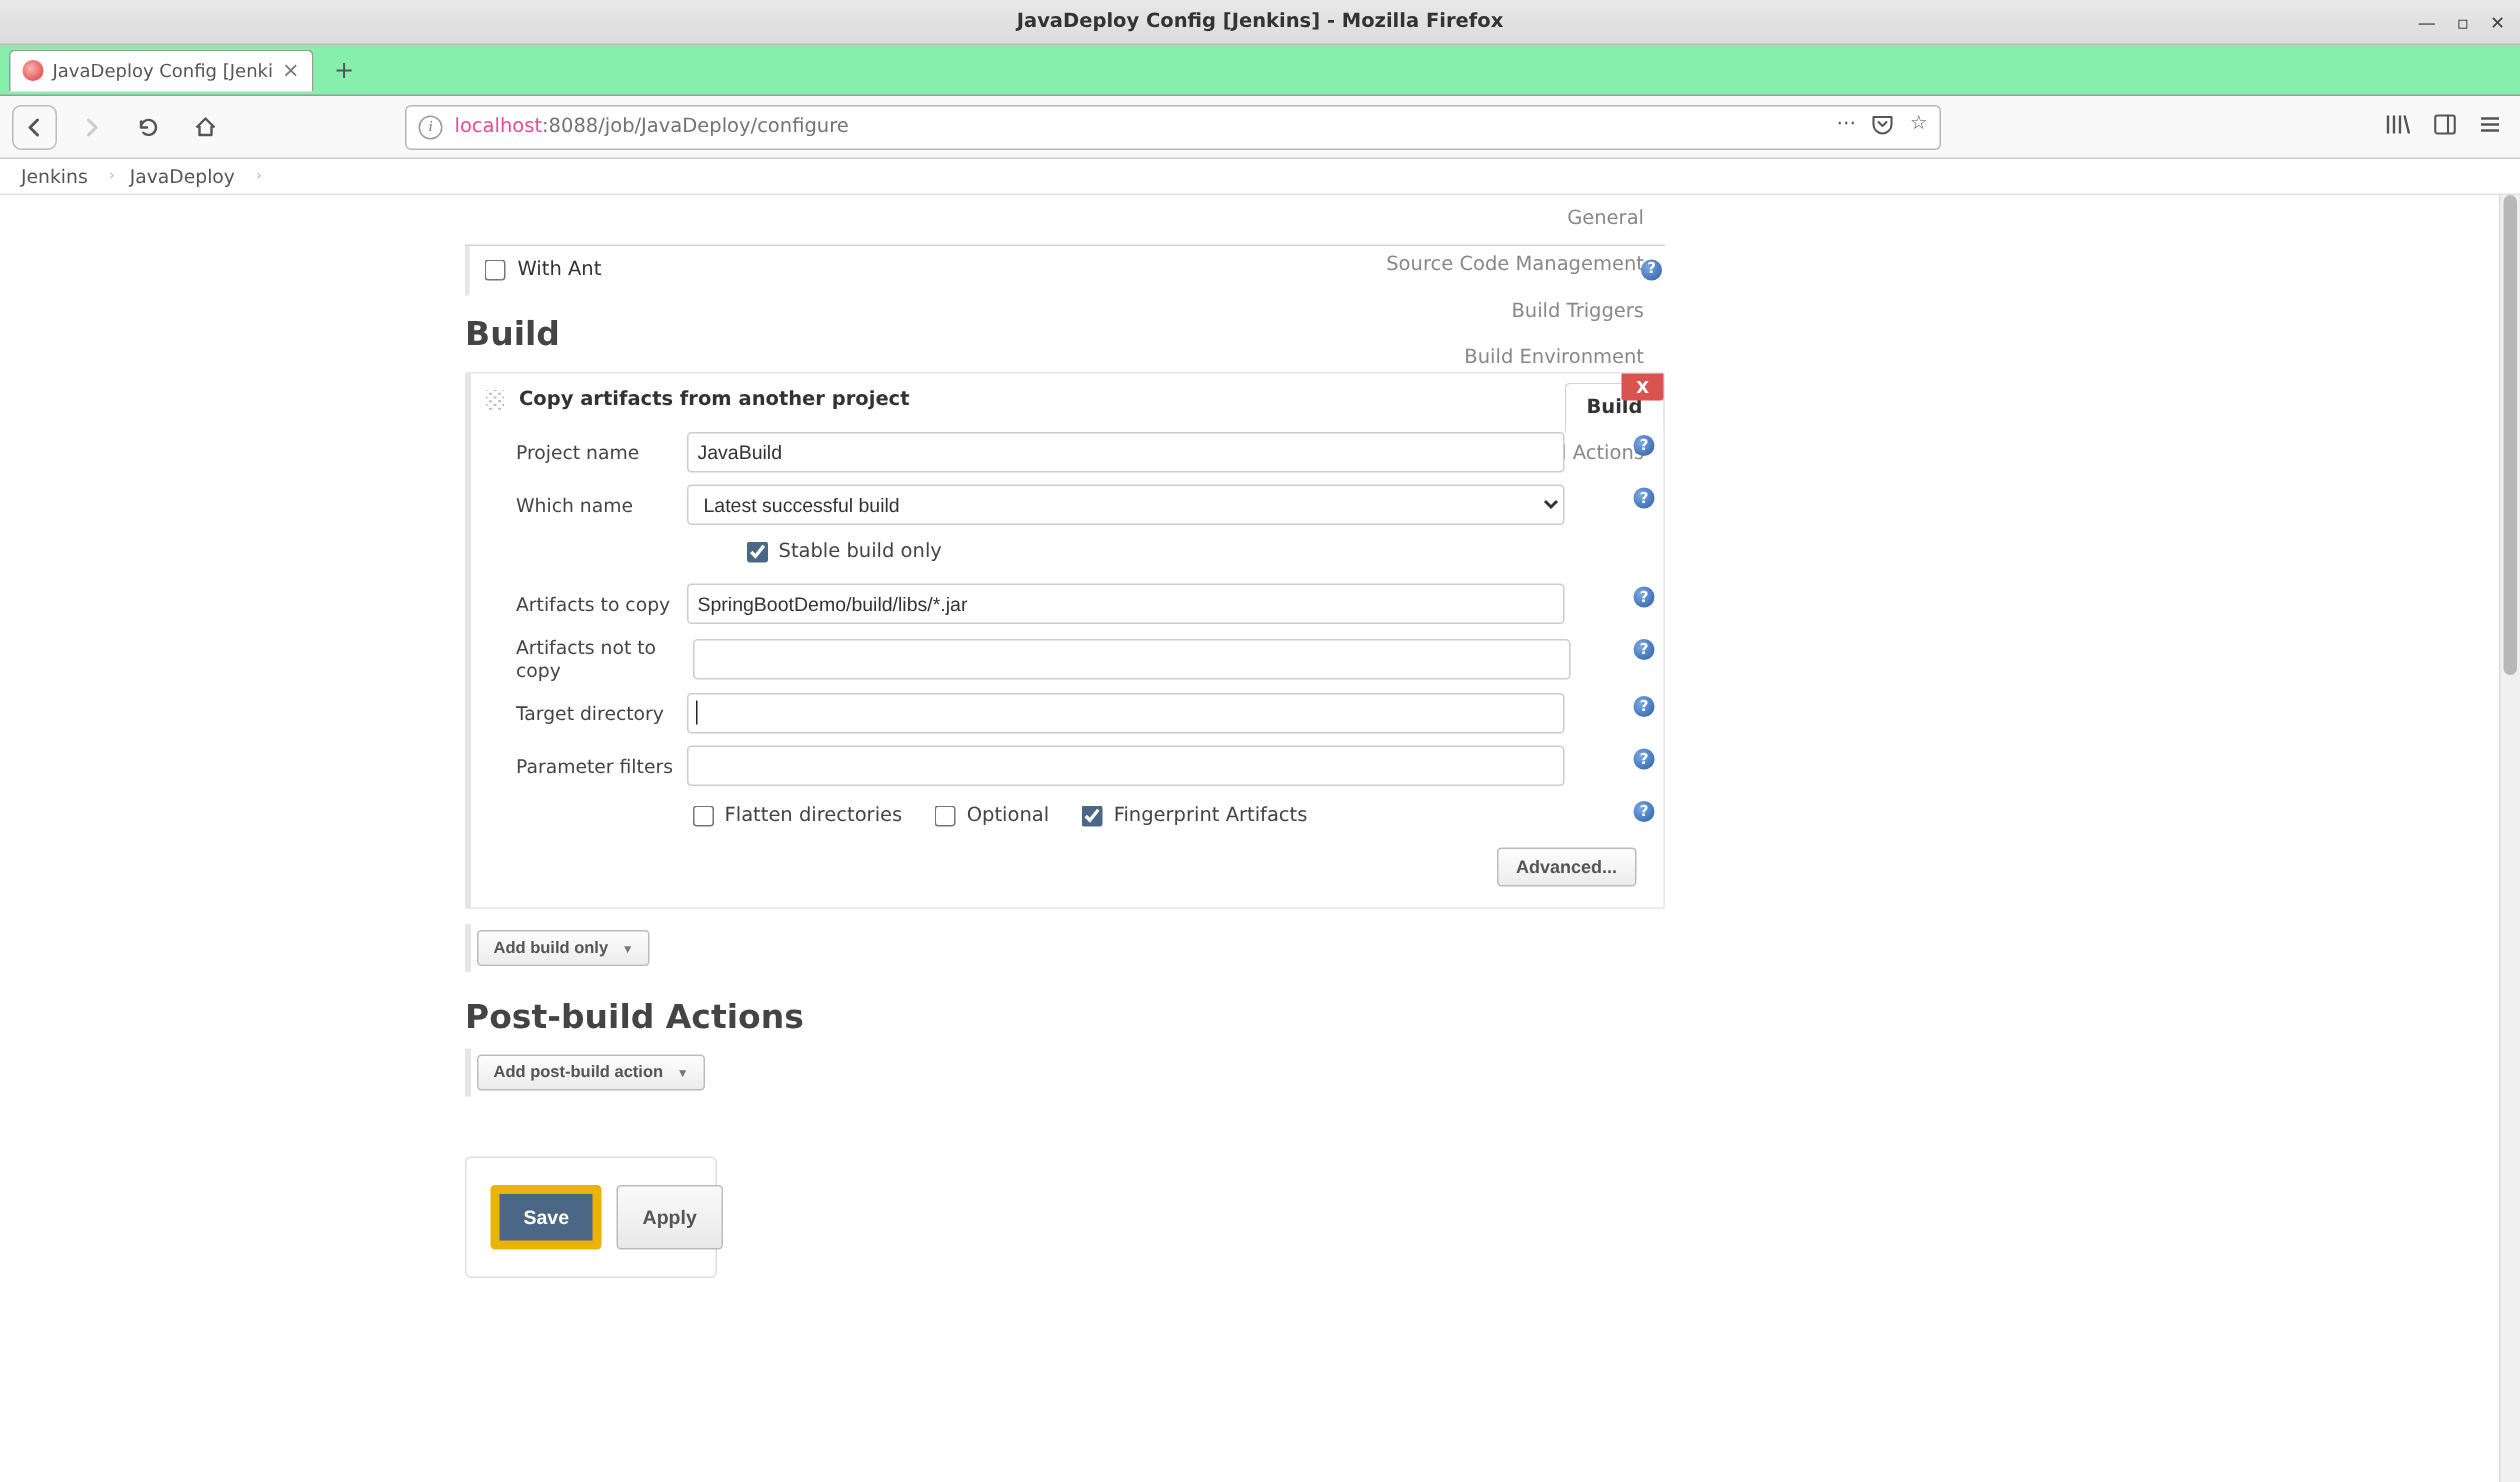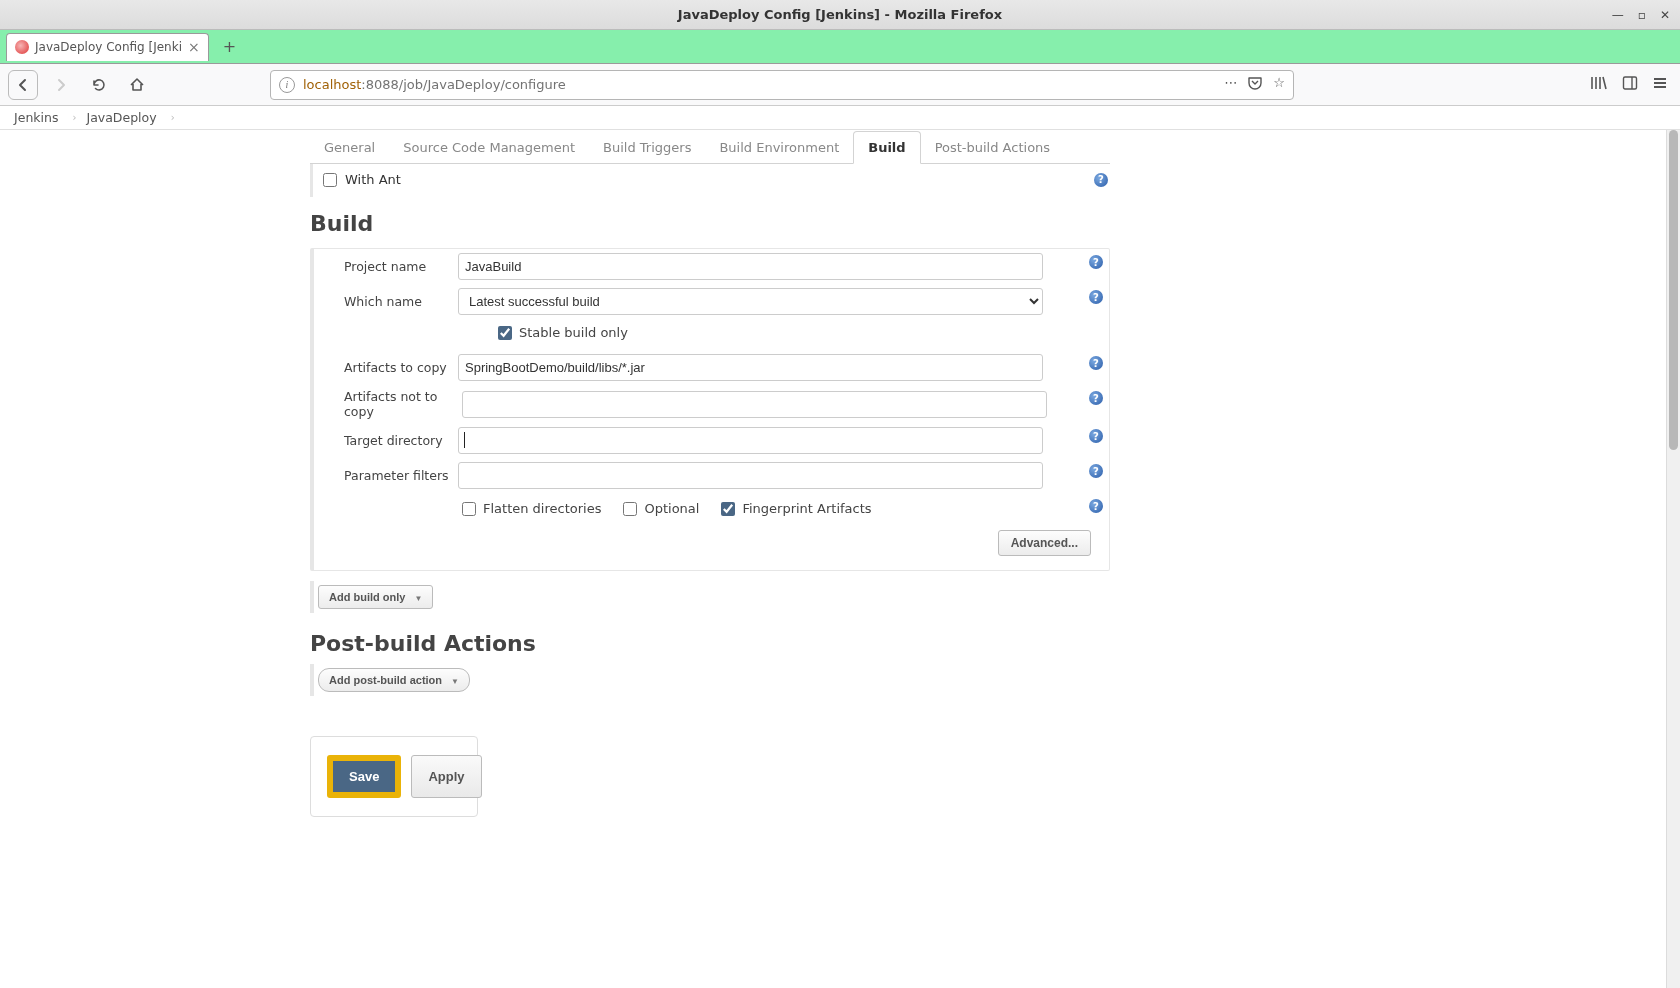--- a/index.html
+++ b/index.html
@@ -84,21 +84,21 @@
   background: #fff;
   display:flex; align-items:center;
   padding: 0 8px;
   gap: 8px;
 }
 .url-bar .info-icon {
   width: 16px; height:16px; border-radius:50%;
   border:1.5px solid #999; display:flex; align-items:center; justify-content:center;
   font-size: 10px; color:#777; font-style: italic; font-family: serif;
 }
-.url-bar .url-host { color:#a16207; }
+.url-bar .url-host { color:#ec4899; }
 .url-bar .url-path { color:#737373; }
 .url-right-icons { margin-left:auto; display:flex; gap:10px; color:#555; }
 .url-right-icons span { cursor:pointer; }
 .toolbar-right { margin-left:auto; display:flex; gap:14px; padding-right:4px; }
 .toolbar-right span { color:#555; cursor:pointer; }
 
 
 .breadcrumb-bar {
   height: 24px; background:#fff; border-bottom:1px solid #e0e0e0;
   display:flex; align-items:center; padding: 0 14px;
@@ -127,20 +127,21 @@
   margin-left: 310px;
   width: 800px;
 }
 
 
 .config-tabs {
   display:flex; align-items:flex-end;
   border-bottom:1px solid #d3d3d3;
   height: 34px;
   font-size: 13px;
+  flex-direction: column;
 }
 .config-tabs .ctab {
   padding: 8px 14px; color:#888; cursor:pointer;
 }
 .config-tabs .ctab.active {
   color:#333; font-weight:bold;
   border:1px solid #d3d3d3; border-bottom:1px solid #fff;
   border-radius: 4px 4px 0 0;
   background:#fff;
   position:relative; top:1px;
@@ -249,21 +250,21 @@
   color:#555;
   cursor:pointer;
 }
 .btn.small { font-size:11px; padding: 5px 10px; }
 .btn .caret { margin-left: 6px; font-size: 8px; color:#777; }
 
 .add-step-wrap { border-left:4px solid #e6e6e6; padding: 4px 0; display:inline-block; }
 .add-step-wrap .btn { margin-left: 4px; }
 
 .post-build-wrap { border-left:4px solid #e6e6e6; display:inline-block; padding:4px 0;}
-.post-build-wrap .btn { margin-left:4px;border-radius:11px; }
+.post-build-wrap .btn { margin-left:4px; }
 
 
 .save-box {
   margin-top: 40px;
   width: 168px;
   border:1px solid #ddd;
   border-radius: 4px;
   padding: 18px 16px;
   display:flex; gap:10px;
   background:#fff;
@@ -390,20 +391,25 @@
       <span class="help-icon-col">
           <span class="help-icon">?</span>
         </span>
     </div>
 
     
     <div class="section-heading">Build</div>
 
     
     <div class="build-step">
+      <div class="build-step-header">
+        <span class="drag-handle"></span>
+        <span class="step-title">Copy artifacts from another project</span>
+        <span class="delete-x">X</span>
+      </div>
 
       <div class="form-row">
         <label class="field-label">Project name</label>
         <div class="field-input"><input type="text" value="JavaBuild" style=""></div>
         <span class="row-help">
             <span class="help-icon">?</span>
           </span>
       </div>
 
       <div class="form-row">

